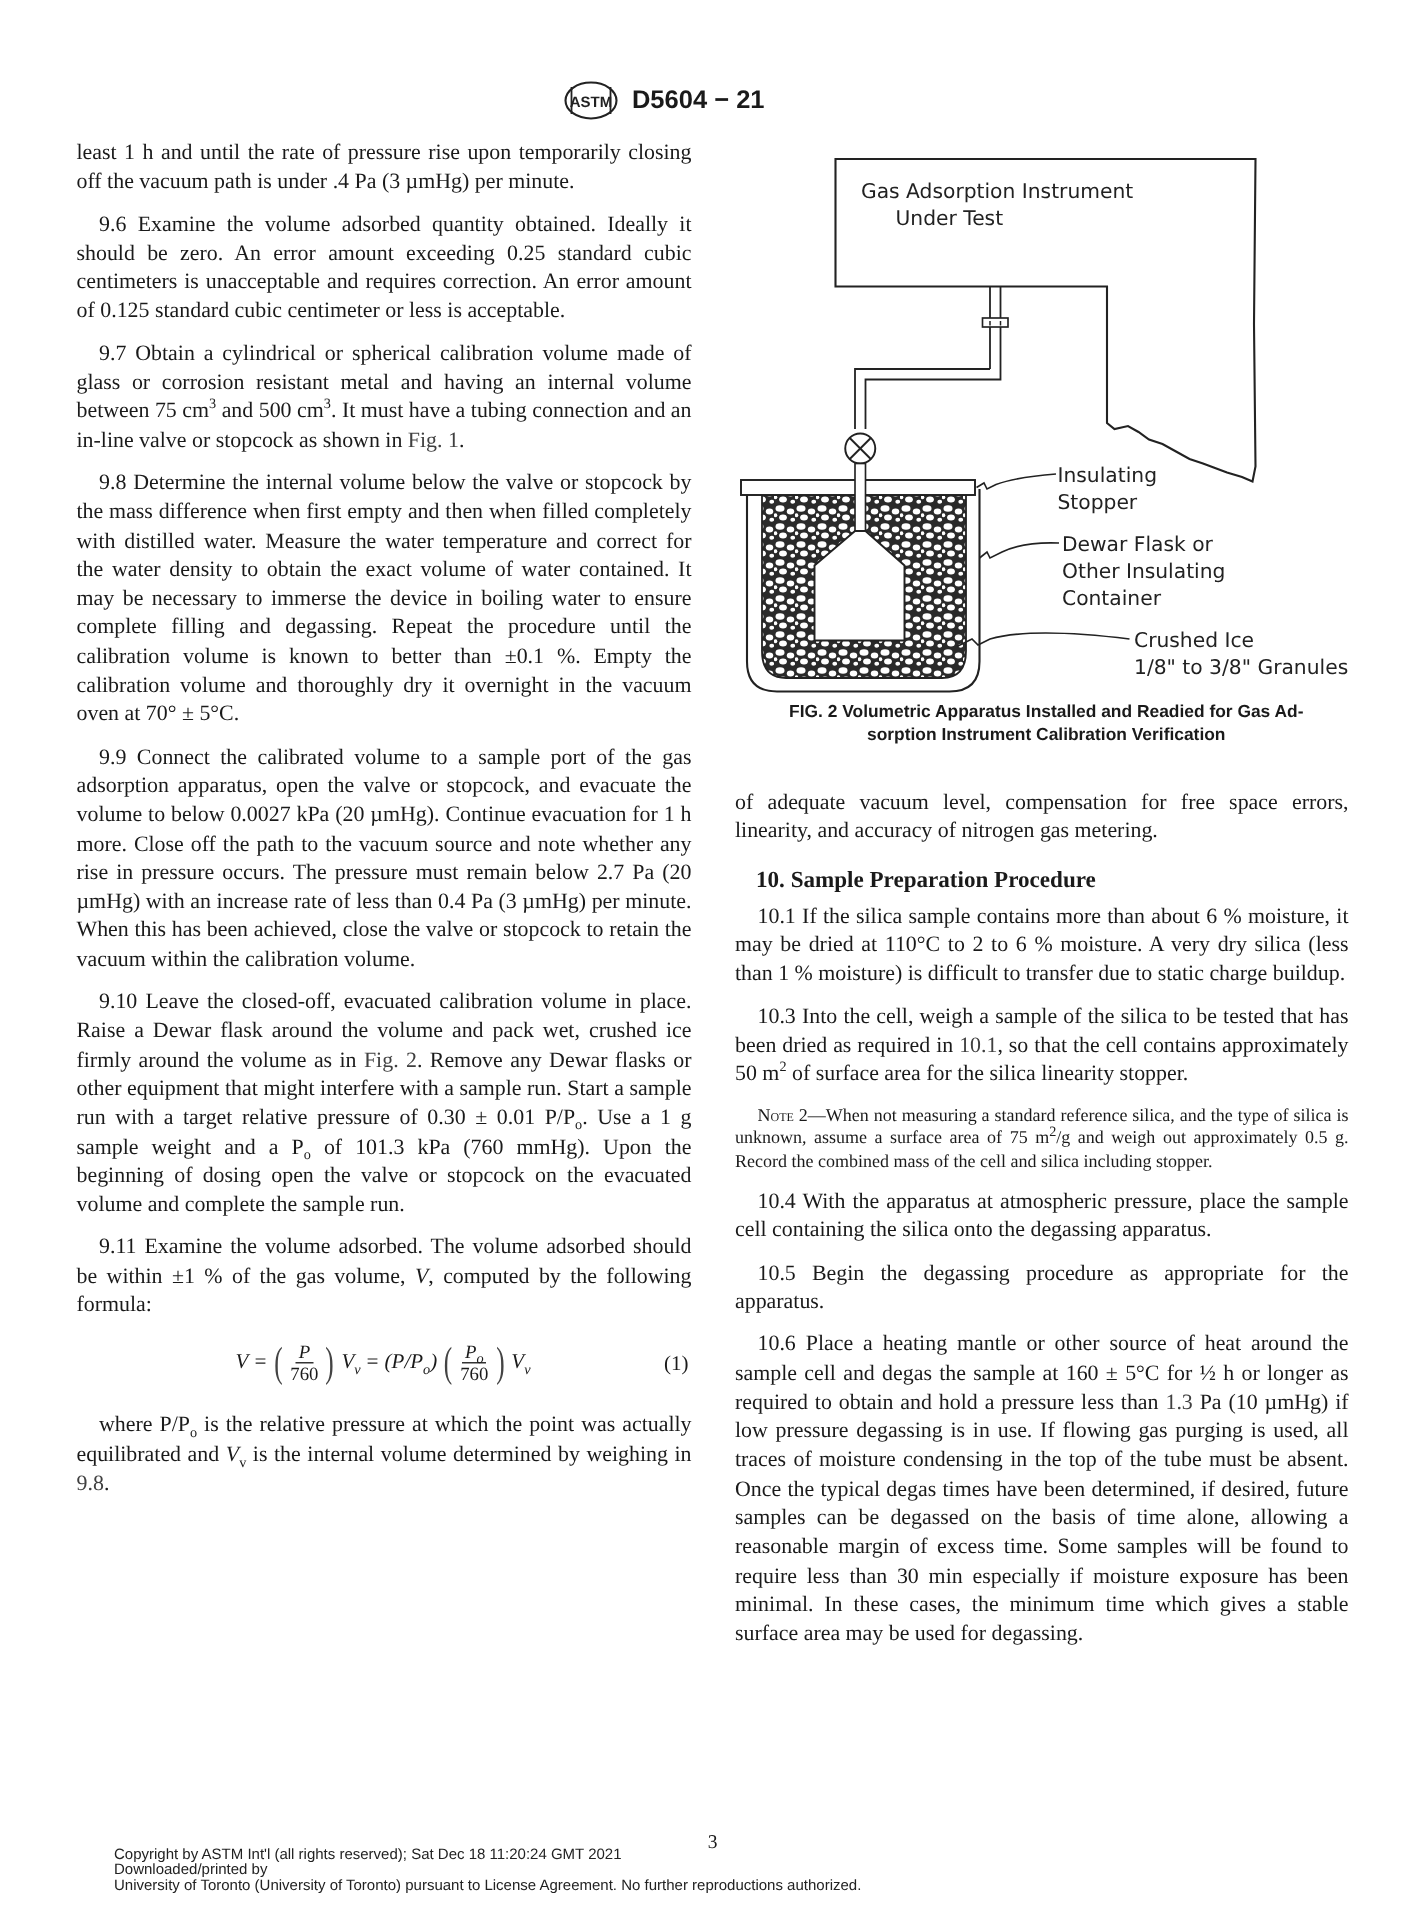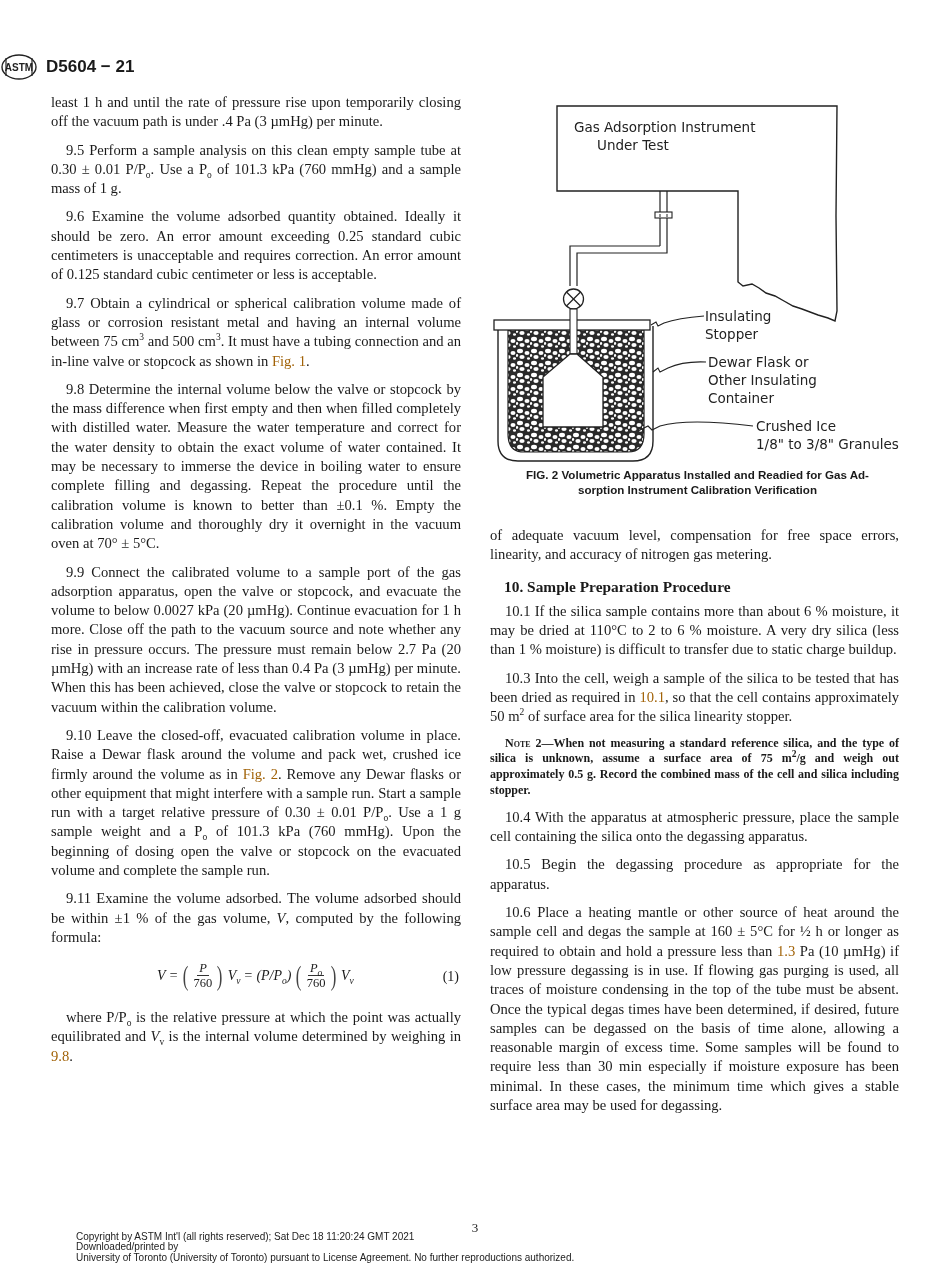--- a/index.html
+++ b/index.html
@@ -1,30 +1,30 @@
 <!DOCTYPE html>
 <html><head>
 <meta charset="utf-8">
 <style>
   html, body { margin: 0; padding: 0; background: #ffffff; }
   body { width: 950px; height: 1272px; position: relative; overflow: hidden;
          font-family: "Liberation Serif", serif; color: #1a1a1a; }
-  .header { position: absolute; top: 54px; left: 0; width: 885px; }
+  .header { position: absolute; top: 54px; left: 0; width: 885px; text-align: center; }
   .header .logo { display: inline-block; vertical-align: middle; width: 38px; height: 26px; }
   .header .doc-id { display: inline-block; vertical-align: middle; font-family: "Liberation Sans", sans-serif;
                     font-weight: bold; font-size: 17px; margin-left: 4px; }
   .col { position: absolute; top: 93px; width: 410px; font-size: 14.6px; line-height: 19.3px; text-align: justify; }
   .col.left { left: 51px; }
   .col.right { left: 490px; width: 409px; }
   .col p { margin: 0 0 9px 0; }
   .col p.ind { text-indent: 15px; }
-  .link { color: #a16207; }
+  .link { color: #404040; }
   sub, sup { font-size: 9.5px; line-height: 0; }
   .section-title { font-weight: bold; font-size: 15.4px; margin: 12px 0 6px 14px; }
-  .note { font-size: 12px; line-height: 15.8px; text-indent: 15px; margin: 10px 0 8px 0; font-weight: bold; }
+  .note { font-size: 12px; line-height: 15.8px; text-indent: 15px; margin: 10px 0 8px 0; }
   .note .sc { font-variant: small-caps; }
   .equation { position: relative; height: 40px; margin: 6px 0 12px 0; font-style: italic; font-size: 14px; }
   .equation .body { position: absolute; left: 106px; top: 5px; display: flex; align-items: center; gap: 3px; }
   .frac { display: inline-flex; flex-direction: column; align-items: center; font-size: 12.5px; line-height: 14px; }
   .frac .num { border-bottom: 1px solid #333; padding: 0 2px; }
   .frac .den { font-style: normal; }
   .paren { font-size: 28px; font-style: normal; font-weight: 200; color: #444; transform: scaleX(0.6); }
   .equation .eqno { position: absolute; right: 2px; top: 11px; font-style: normal; }
   .figure { position: absolute; left: 488px; top: 96px; width: 440px; height: 410px; }
   .caption { position: absolute; left: 495px; top: 467px; width: 405px; text-align: center;
@@ -43,21 +43,20 @@
     <text x="19" y="17" text-anchor="middle" font-family="Liberation Sans, sans-serif" font-weight="bold" font-size="10" fill="#222">ASTM</text>
     <line x1="6" y1="4" x2="6" y2="22" stroke="#222" stroke-width="1.2"></line>
     <line x1="32" y1="4" x2="32" y2="22" stroke="#222" stroke-width="1.2"></line>
   </svg>
   <span class="doc-id">D5604 − 21</span>
 </div>
 
 <div class="col left">
   <p>least 1 h and until the rate of pressure rise upon temporarily closing off the vacuum path is under .4 Pa (3 µmHg) per minute.</p>
 
-  <p class="ind"><span>9.5 Perform a sample analysis on this clean empty sample tube at 0.30 ± 0.01 P/P</span><sub>o</sub><span>. Use a P</span><sub>o</sub><span> of 101.3 kPa (760 mmHg) and a sample mass of 1 g.</span></p>
 
   <p class="ind">9.6 Examine the volume adsorbed quantity obtained. Ideally it should be zero. An error amount exceeding 0.25 standard cubic centimeters is unacceptable and requires correction. An error amount of 0.125 standard cubic centimeter or less is acceptable.</p>
 
   <p class="ind"><span>9.7 Obtain a cylindrical or spherical calibration volume made of glass or corrosion resistant metal and having an internal volume between 75 cm</span><sup>3</sup><span> and 500 cm</span><sup>3</sup><span>. It must have a tubing connection and an in-line valve or stopcock as shown in </span><span class="link">Fig. 1</span><span>.</span></p>
 
   <p class="ind">9.8 Determine the internal volume below the valve or stopcock by the mass difference when first empty and then when filled completely with distilled water. Measure the water temperature and correct for the water density to obtain the exact volume of water contained. It may be necessary to immerse the device in boiling water to ensure complete filling and degassing. Repeat the procedure until the calibration volume is known to better than ±0.1 %. Empty the calibration volume and thoroughly dry it overnight in the vacuum oven at 70° ± 5°C.</p>
 
   <p class="ind">9.9 Connect the calibrated volume to a sample port of the gas adsorption apparatus, open the valve or stopcock, and evacuate the volume to below 0.0027 kPa (20 µmHg). Continue evacuation for 1 h more. Close off the path to the vacuum source and note whether any rise in pressure occurs. The pressure must remain below 2.7 Pa (20 µmHg) with an increase rate of less than 0.4 Pa (3 µmHg) per minute. When this has been achieved, close the valve or stopcock to retain the vacuum within the calibration volume.</p>
 
   <p class="ind"><span>9.10 Leave the closed-off, evacuated calibration volume in place. Raise a Dewar flask around the volume and pack wet, crushed ice firmly around the volume as in </span><span class="link">Fig. 2</span><span>. Remove any Dewar flasks or other equipment that might interfere with a sample run. Start a sample run with a target relative pressure of 0.30 ± 0.01 P/P</span><sub>o</sub><span>. Use a 1 g sample weight and a P</span><sub>o</sub><span> of 101.3 kPa (760 mmHg). Upon the beginning of dosing open the valve or stopcock on the evacuated volume and complete the sample run.</span></p>

